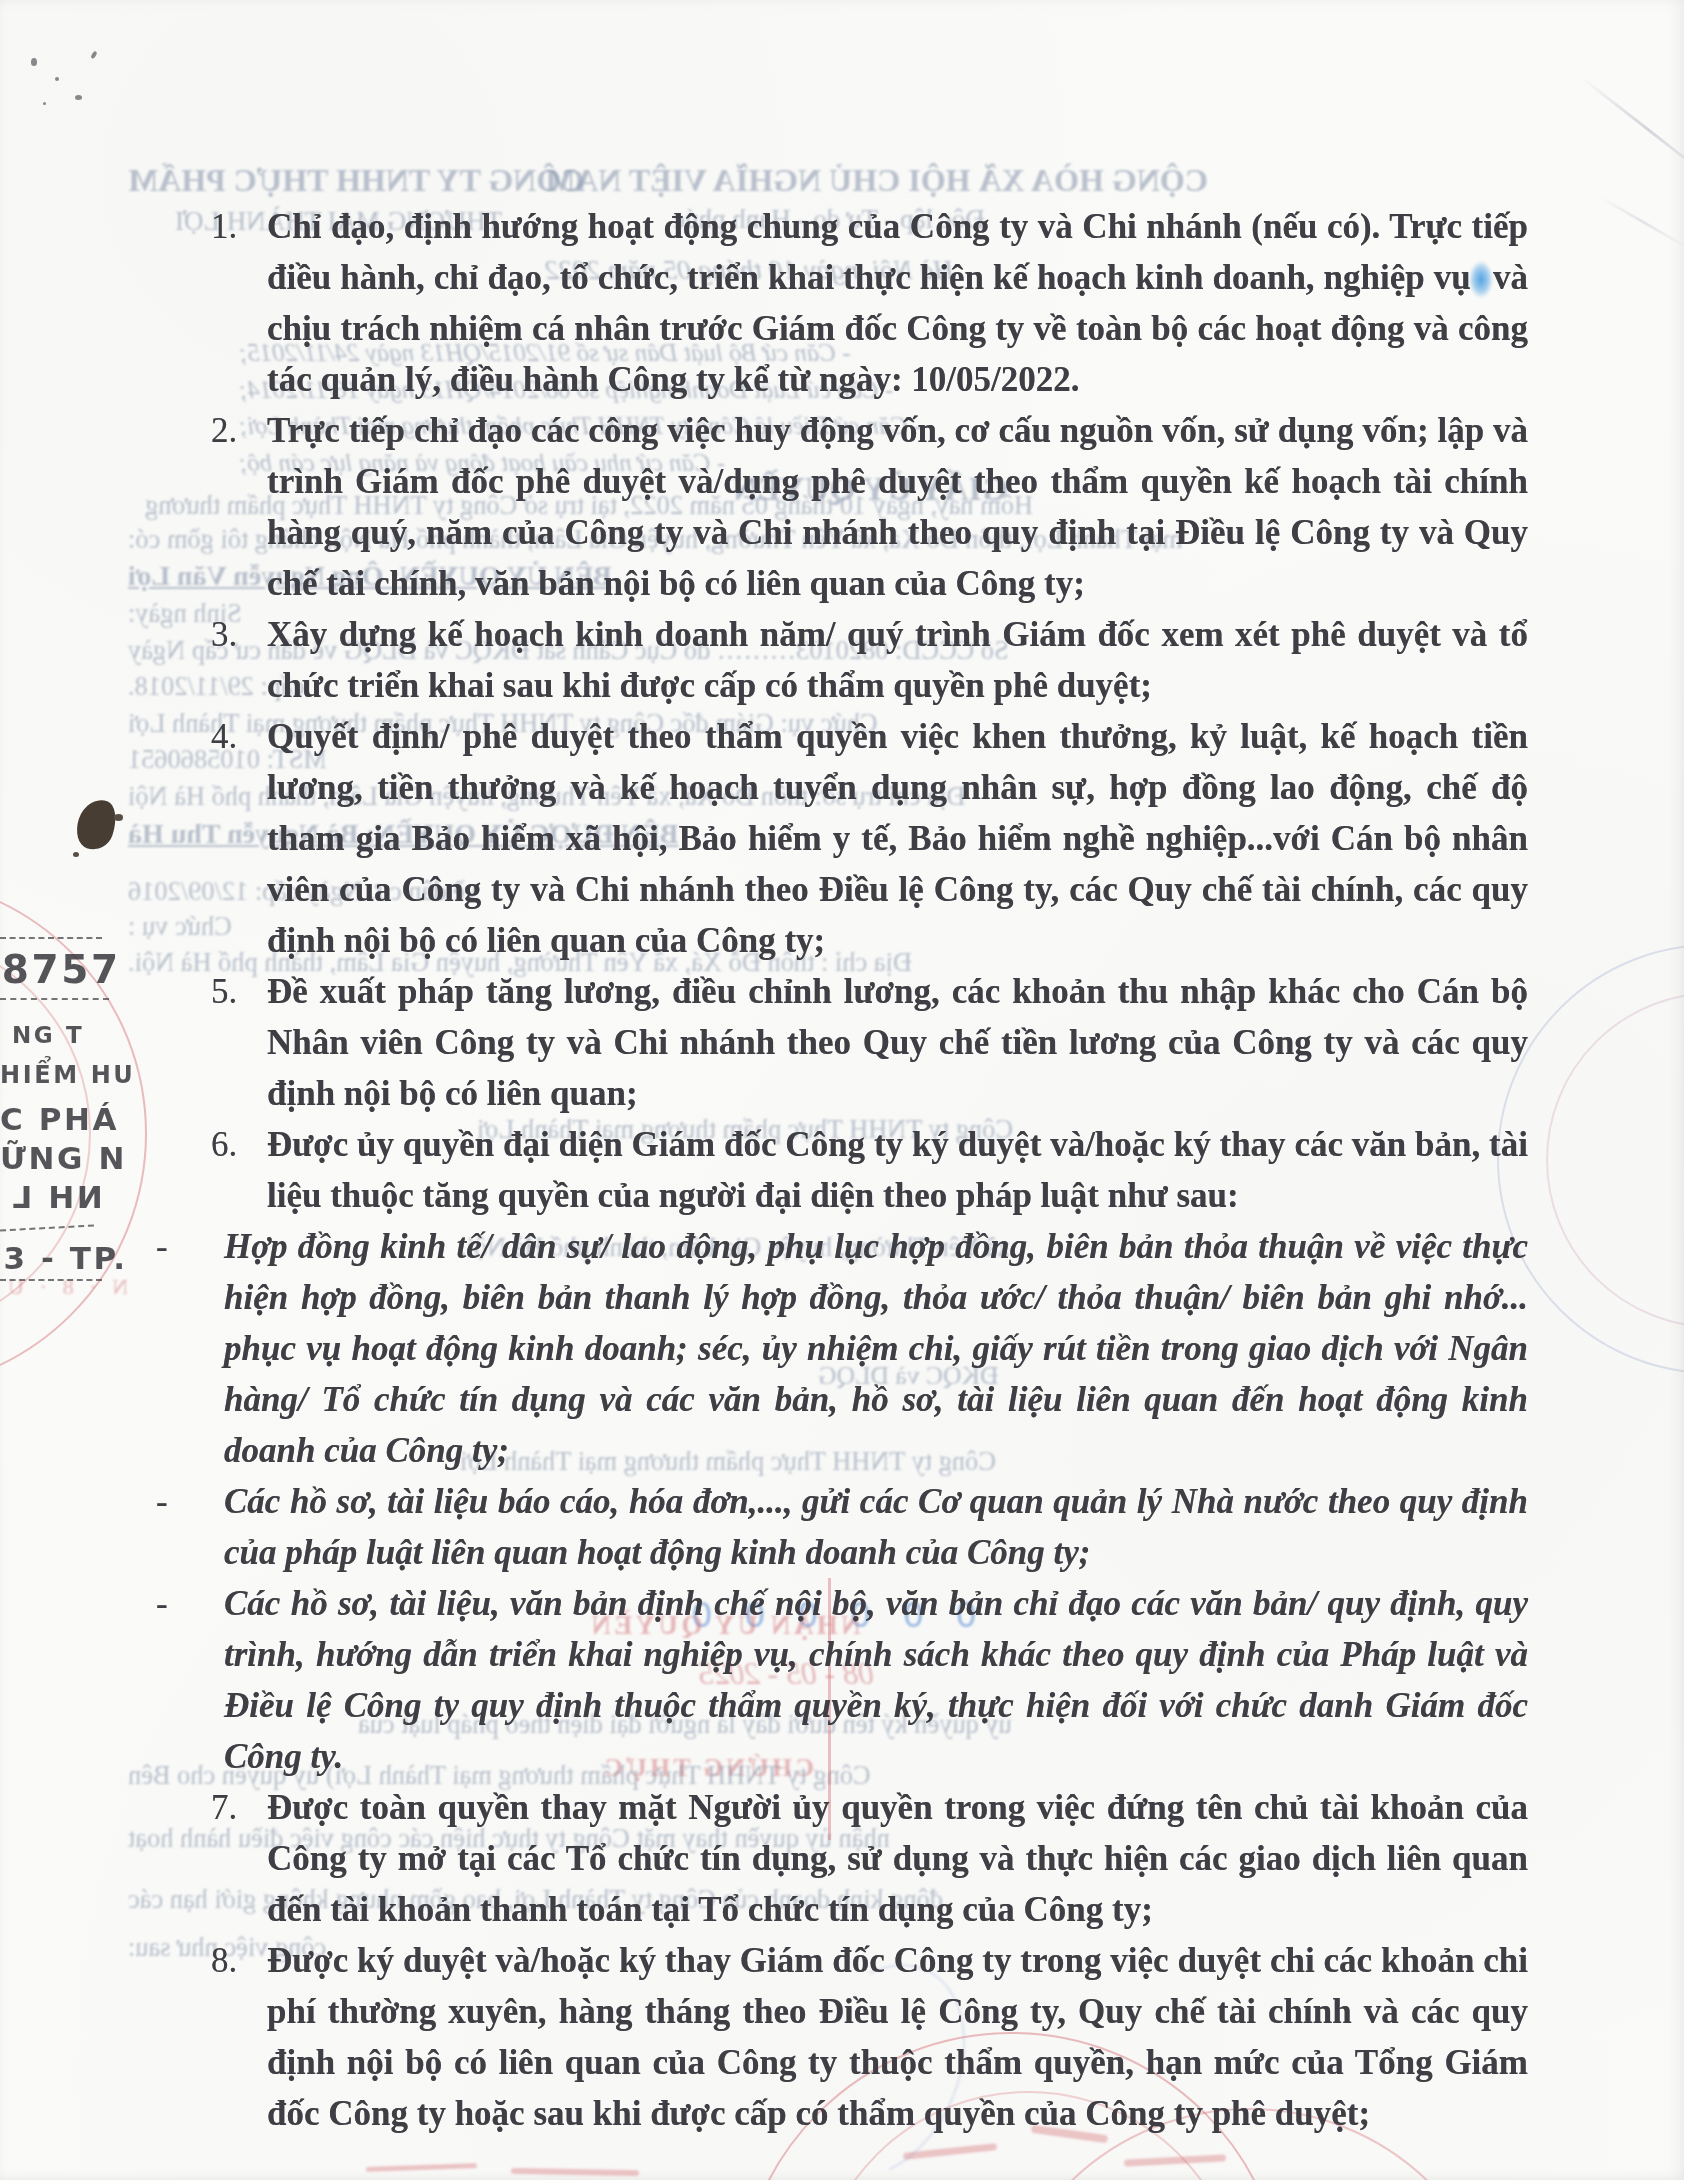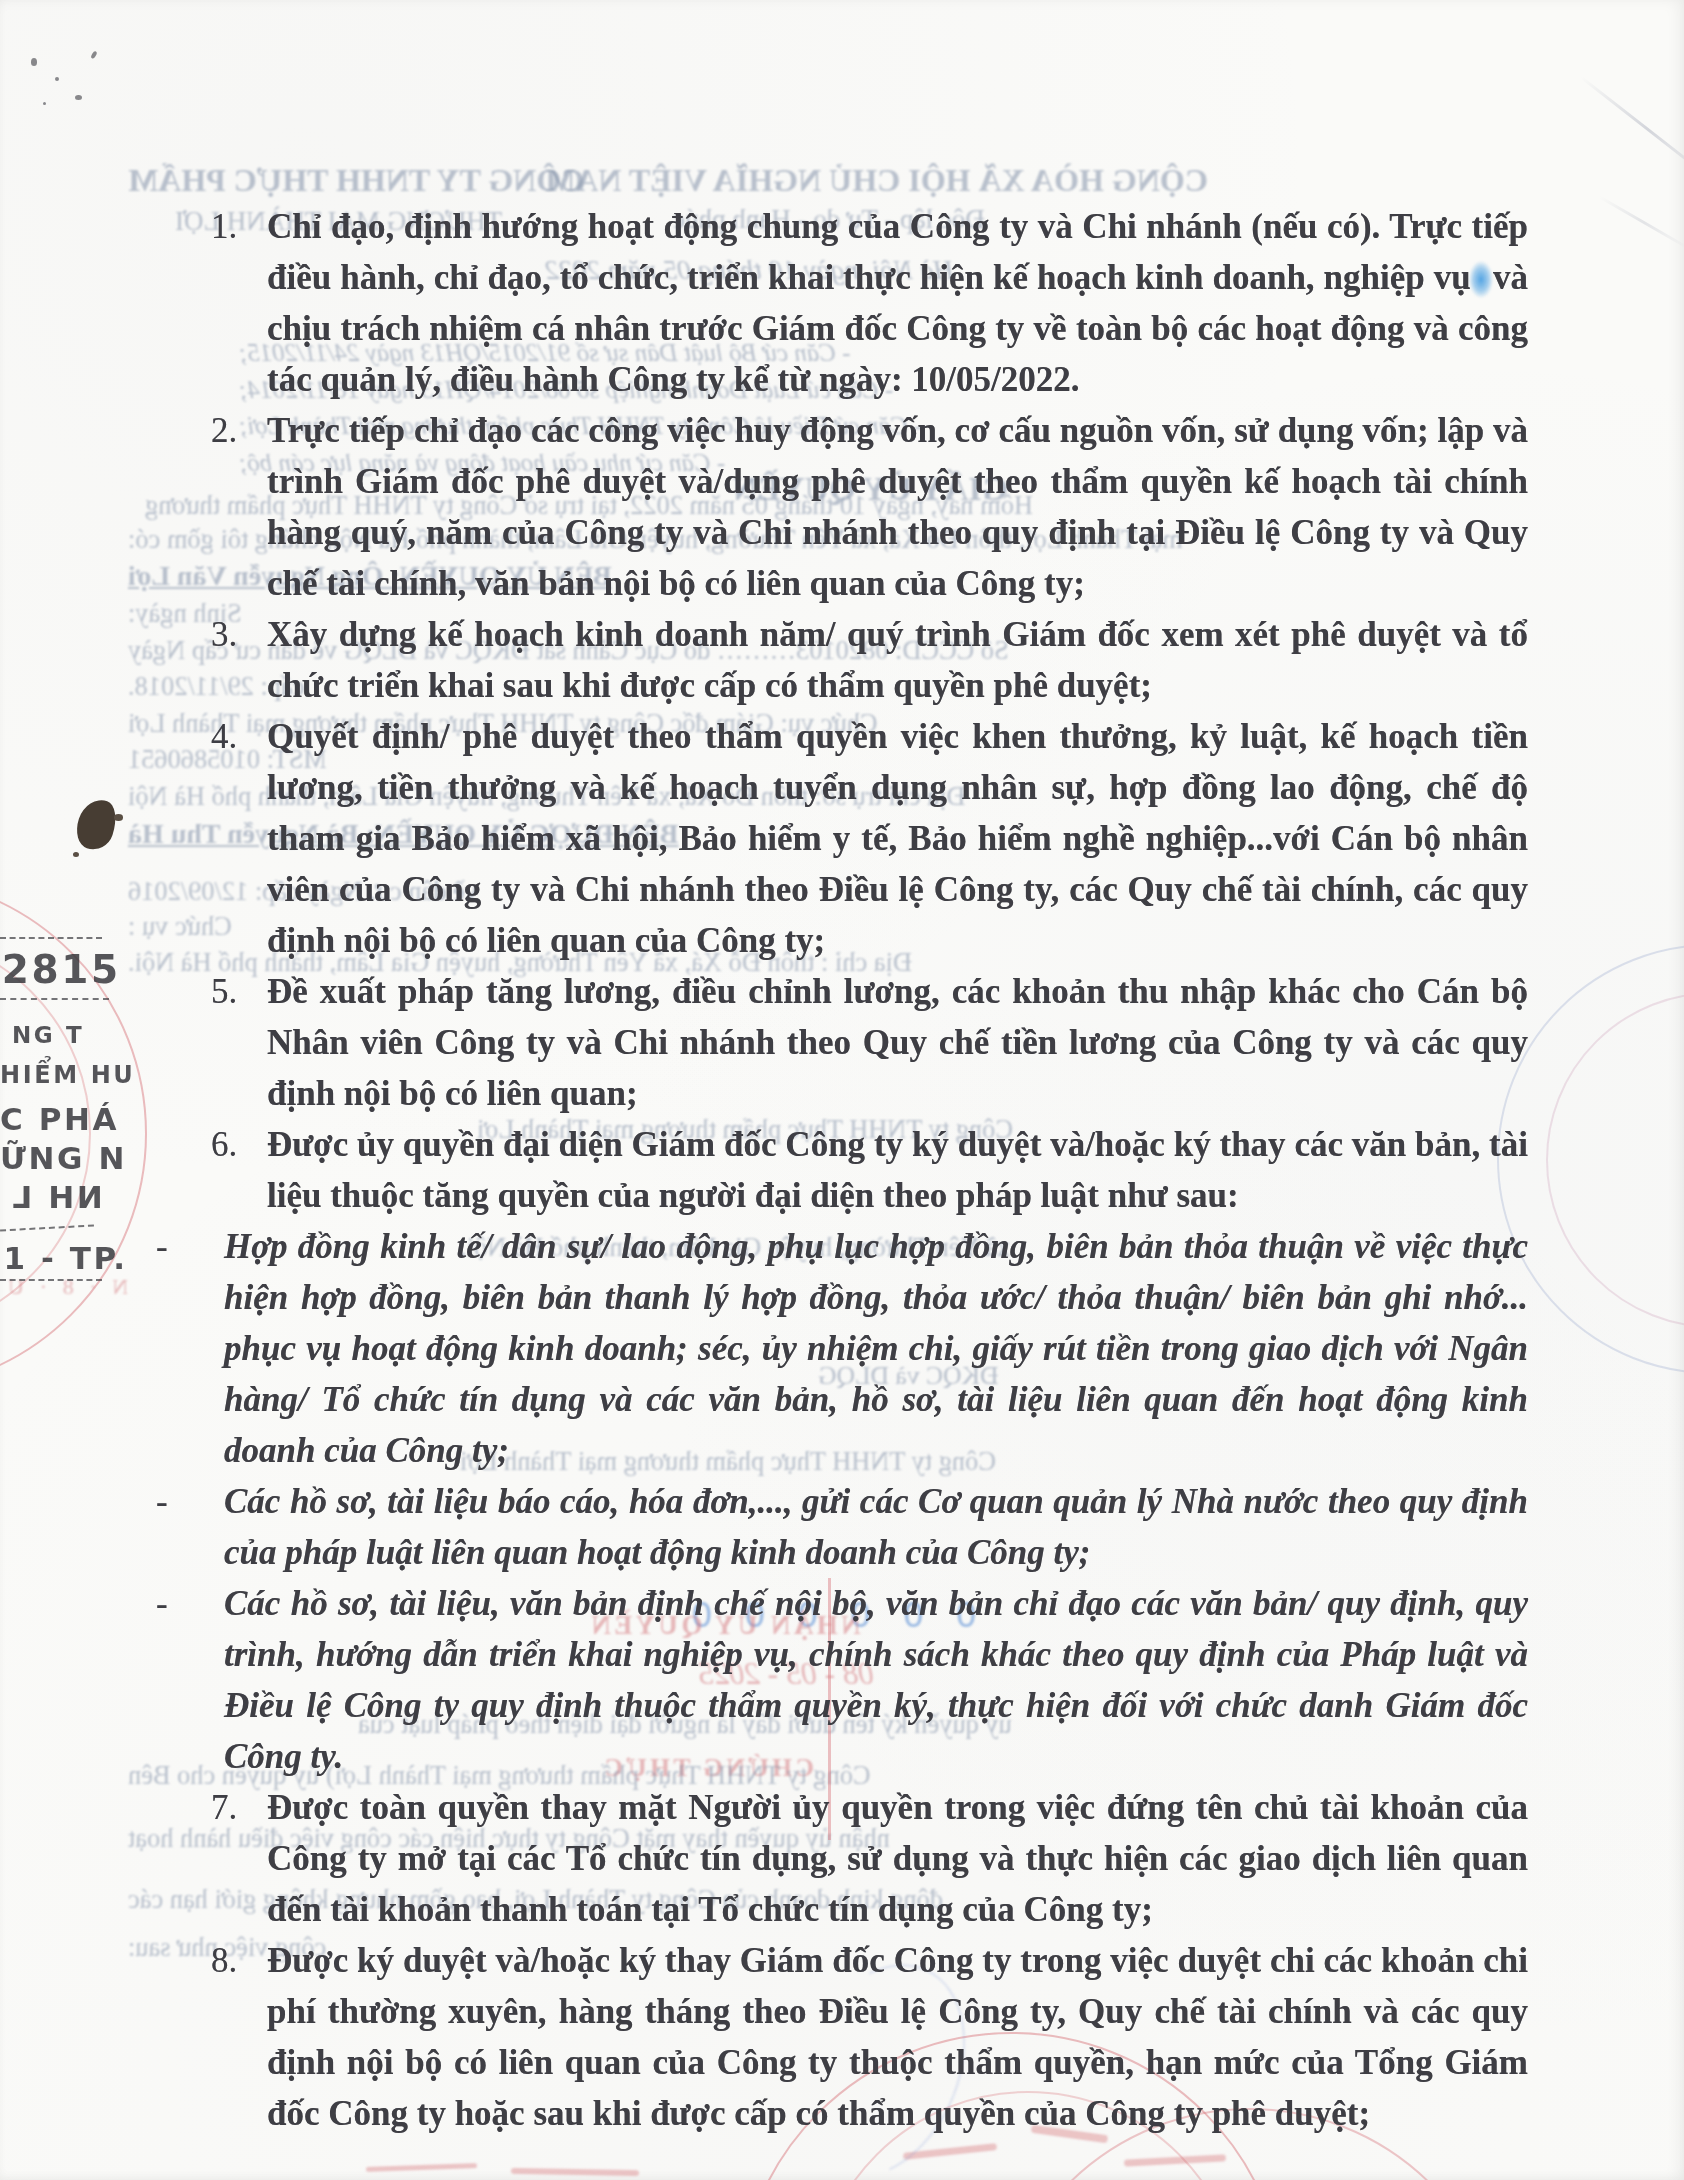--- a/index.html
+++ b/index.html
@@ -127,29 +127,29 @@
     <div class="spk" style="left:75px;top:95px;width:6.8px;height:5.1px"></div>
     <div class="spk" style="left:43px;top:102px;width:3.4px;height:3.4px"></div>
     <div class="spk" style="left:92px;top:51px;width:4.3px;height:7.7px;transform:rotate(30deg)"></div>
     <div class="blob"></div>
     <div class="blob2"></div>
     <div class="blob3"></div>
   </div>
 
   <div>
     <div class="dashline" style="left:0;top:937px;width:102px"></div>
-    <div class="edge" style="left:1.7px;top:947px;font-size:39px">2815</div>
+    <div class="edge" style="left:1.7px;top:947px;font-size:39px">8757</div>
     <div class="dashline" style="left:0;top:998px;width:109px"></div>
     <div class="edge" style="left:12px;top:1022px;font-size:23px">NG T</div>
     <div class="edge" style="left:0;top:1061px;font-size:24px">HIỂM HU</div>
     <div class="edge" style="left:0;top:1101px;font-size:31px">C PHÁ</div>
     <div class="edge" style="left:0;top:1140px;font-size:31px">ỮNG N</div>
     <div class="edge" style="left:10.2px;top:1179px;font-size:31px;transform:scaleX(-1)">NH L</div>
     <div class="dashline" style="left:0;top:1227px;width:94px;transform:rotate(-3deg)"></div>
-    <div class="edge" style="left:3.4px;top:1240px;font-size:31px">1 - TP.</div>
+    <div class="edge" style="left:3.4px;top:1240px;font-size:31px">3 - TP.</div>
     <div class="dashline" style="left:0;top:1279px;width:102px"></div>
   </div>
 
   <div class="content">
 
     <div class="item">
       <span class="num">1.</span>
       <div class="txt"><span>Chỉ đạo, định hướng hoạt động chung của Công ty và Chi nhánh (nếu có). Trực tiếp điều hành, chỉ đạo, tổ chức, triển khai thực hiện kế hoạch kinh doanh, nghiệp vụ</span><span class="smudge"></span><span>và chịu trách nhiệm cá nhân trước Giám đốc Công ty về toàn bộ các hoạt động và công tác quản lý, điều hành Công ty kể từ ngày: 10/05/2022.</span></div>
     </div>
 

